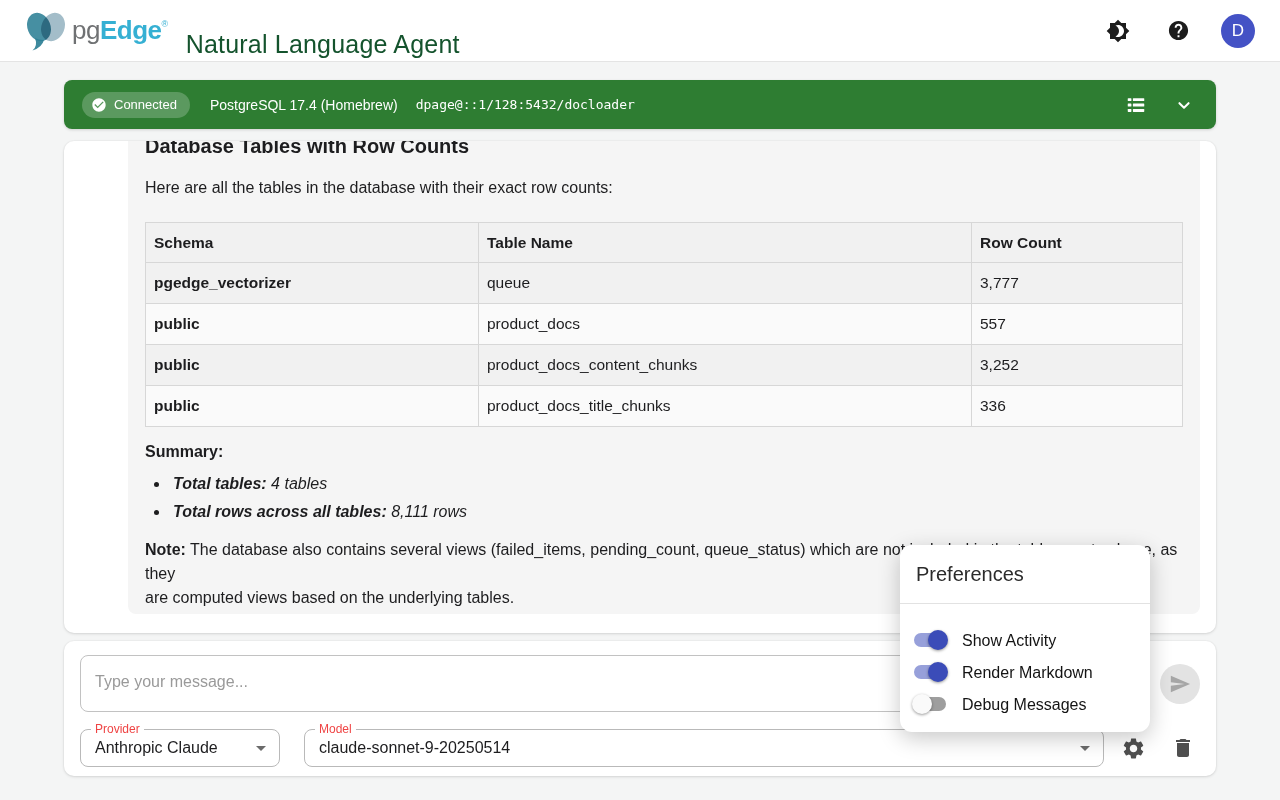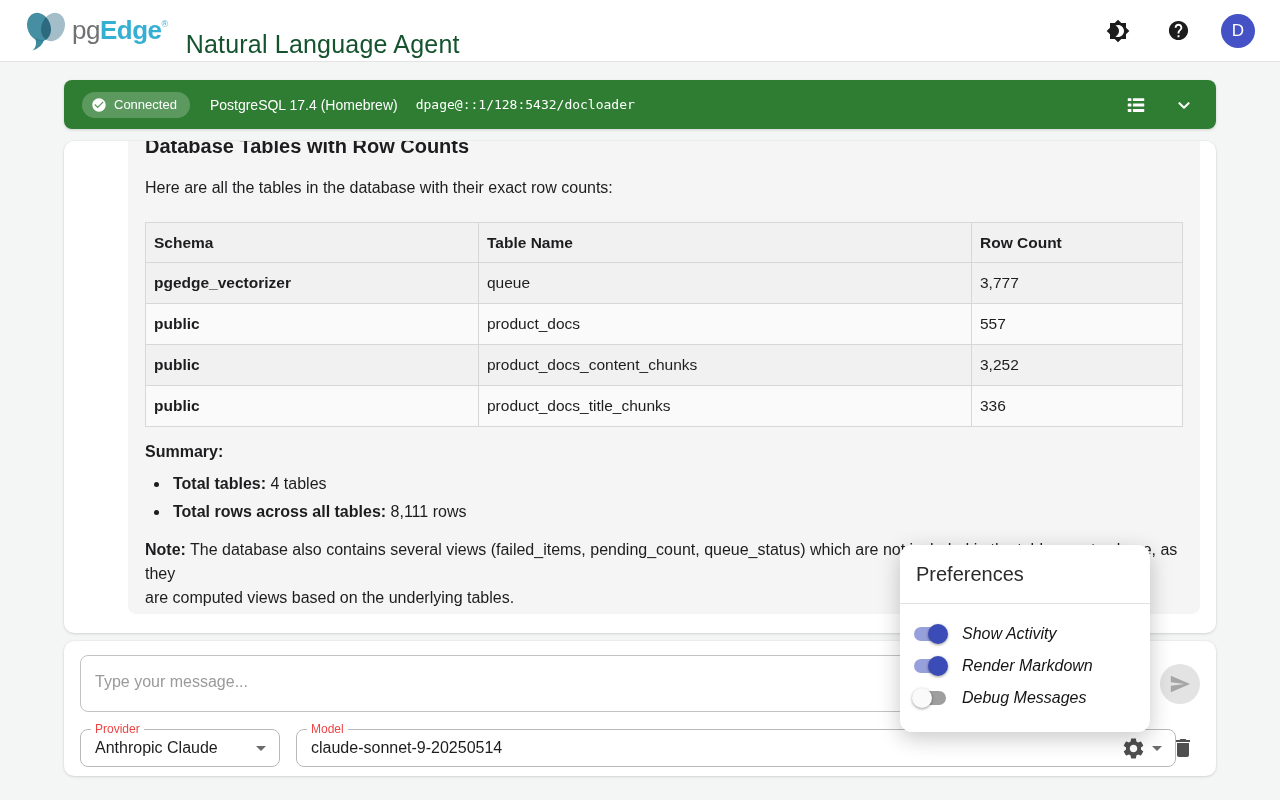--- a/index.html
+++ b/index.html
@@ -47,51 +47,51 @@
   table.db-table { border-collapse:collapse; width:100%; font-size:15.5px; }
   .db-table th, .db-table td { border:1px solid #d7d7d7; text-align:left; padding:0 8px; }
   .db-table th { height:40px; font-weight:700; background:#f1f1f1; }
   .db-table td { height:41px; }
   .db-table tr.stripe-a td { background:#f1f1f1; }
   .db-table tr.stripe-b td { background:#fafafa; }
   .db-table .col-schema { width:333px; font-weight:700; }
   .db-table .col-name { width:493px; }
   .summary-heading { font-size:16px; font-weight:700; margin-top:15px; line-height:19px; }
   .summary-list { margin-top:9px; list-style:none; }
-  .summary-list li { font-size:16px; line-height:28px; padding-left:28px; position:relative; }
+  .summary-list li { font-size:16px; line-height:28px; padding-left:28px; position:relative;font-style:italic; }
   .summary-list li::before { content:""; position:absolute; left:9px; top:12px; width:5px; height:5px;
     border-radius:50%; background:#1d1d1f; }
   .msg-note { font-size:16px; line-height:24px; margin-top:12px; }
 
   
   .prefs { position:absolute; left:900px; top:545px; width:250px; height:187px; background:#fff;
     border-radius:12px; box-shadow:0 6px 22px rgba(0,0,0,0.22); z-index:60; overflow:hidden; }
   .prefs-title { font-size:20px; color:#2b2b2b; padding:18px 16px 17px; }
   .prefs-divider { height:1px; background:#e2e2e2; }
   .prefs-list { padding:14px 12px 10px; }
-  .pref-row { display:flex; align-items:center; gap:14px; height:32px; cursor:pointer;font-style:italic; }
+  .pref-row { display:flex; align-items:flex-end; gap:14px; height:32px; cursor:pointer; }
   .pref-label { font-size:16px; color:#141414; }
   .switch { position:relative; width:36px; height:20px; flex:0 0 auto; }
   .switch .track { position:absolute; left:2px; top:3px; width:32px; height:14px; border-radius:7px; background:#9e9e9e; }
   .switch .thumb { position:absolute; top:0; left:0; width:20px; height:20px; border-radius:50%;
     background:#fafafa; box-shadow:0 1px 3px rgba(0,0,0,0.4); }
   .switch.on .track { background:#97a0da; }
   .switch.on .thumb { left:16px; background:#3b4cb8; }
 
   
   .msg-input { position:absolute; left:16px; top:14px; width:1068px; height:57px; border:1px solid #c2c2c2;
     border-radius:8px; font-family:"Liberation Sans", sans-serif; font-size:16px; color:#212121;
     padding:17px 14px; resize:none; outline:none; background:#fff; }
   .msg-input::placeholder { color:#9a9a9a; }
   .send-btn { position:absolute; left:1096px; top:23px; width:40px; height:40px; border-radius:50%;
     background:#e3e3e3; border:none; display:flex; align-items:center; justify-content:center; cursor:default; }
   .field { position:absolute; height:38px; border:1px solid #b9b9b9; border-radius:8px; background:#fff;
     display:flex; align-items:center; padding:0 30px 0 14px; cursor:pointer; }
   .field-provider { left:16px; top:88px; width:200px; }
-  .field-model { left:232px; top:88px; width:880px; }
+  .field-model { left:240px; top:88px; width:800px; }
   .field .flabel { position:absolute; top:-8px; left:10px; background:#fff; padding:0 4px; font-size:12px; color:#ef4444; }
   .field .fvalue { font-size:16px; color:#1d1d1f; white-space:nowrap; overflow:hidden; }
   .field .caret { position:absolute; right:6px; top:50%; margin-top:-12px; }
   .tool-btn { position:absolute; width:36px; height:36px; border:none; background:transparent; cursor:pointer;
     display:flex; align-items:center; justify-content:center; border-radius:50%; padding:0; }
   .tool-gear { left:1051px; top:89px; }
   .tool-trash { left:1101px; top:89px; }
 </style>
 </head>
 <body>

